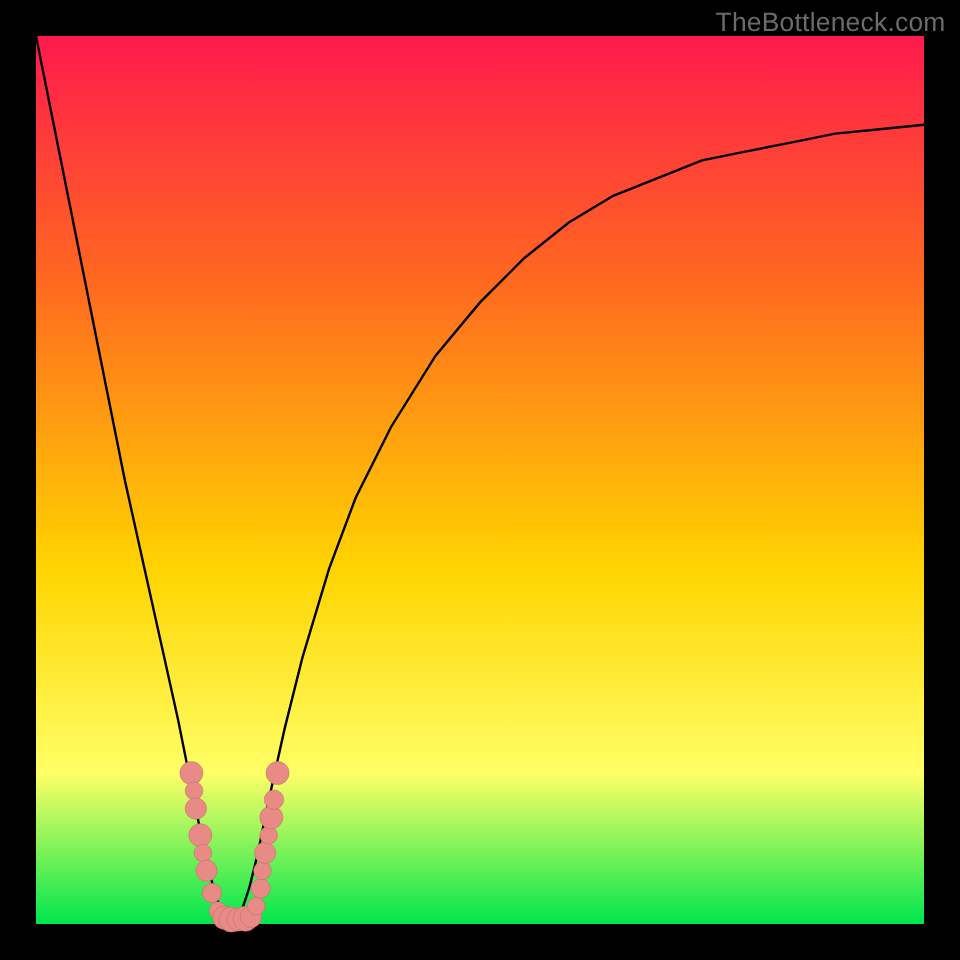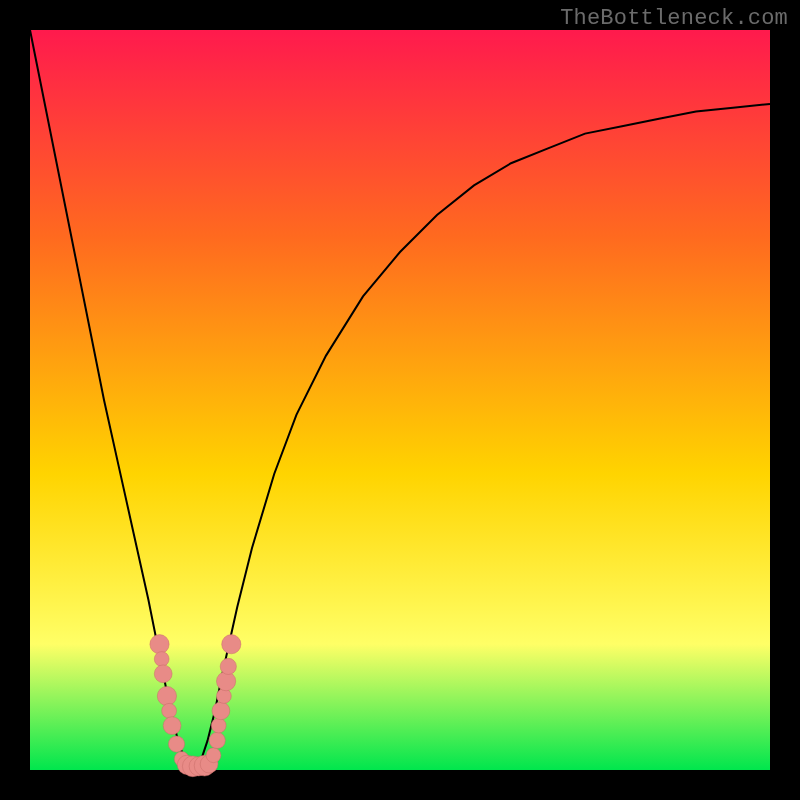--- a/index.html
+++ b/index.html
@@ -22,21 +22,20 @@
     top: 0; left: 0;
   }
   .watermark {
     position: absolute;
     top: 6px;
     right: 12px;
     color: #6b6b6b;
     font-size: 22px;
     letter-spacing: 0.2px;
     font-weight: 500;
-    font-family: Liberation Mono, monospace;
   }
 </style>
 </head>
 <body>
 
 <div class="frame">
   <svg width="800" height="800" viewBox="0 0 800 800">
     <defs>
       <linearGradient id="bgGrad" x1="0" y1="0" x2="0" y2="1">
         <stop offset="0%" stop-color="#ff1a4d"></stop>

